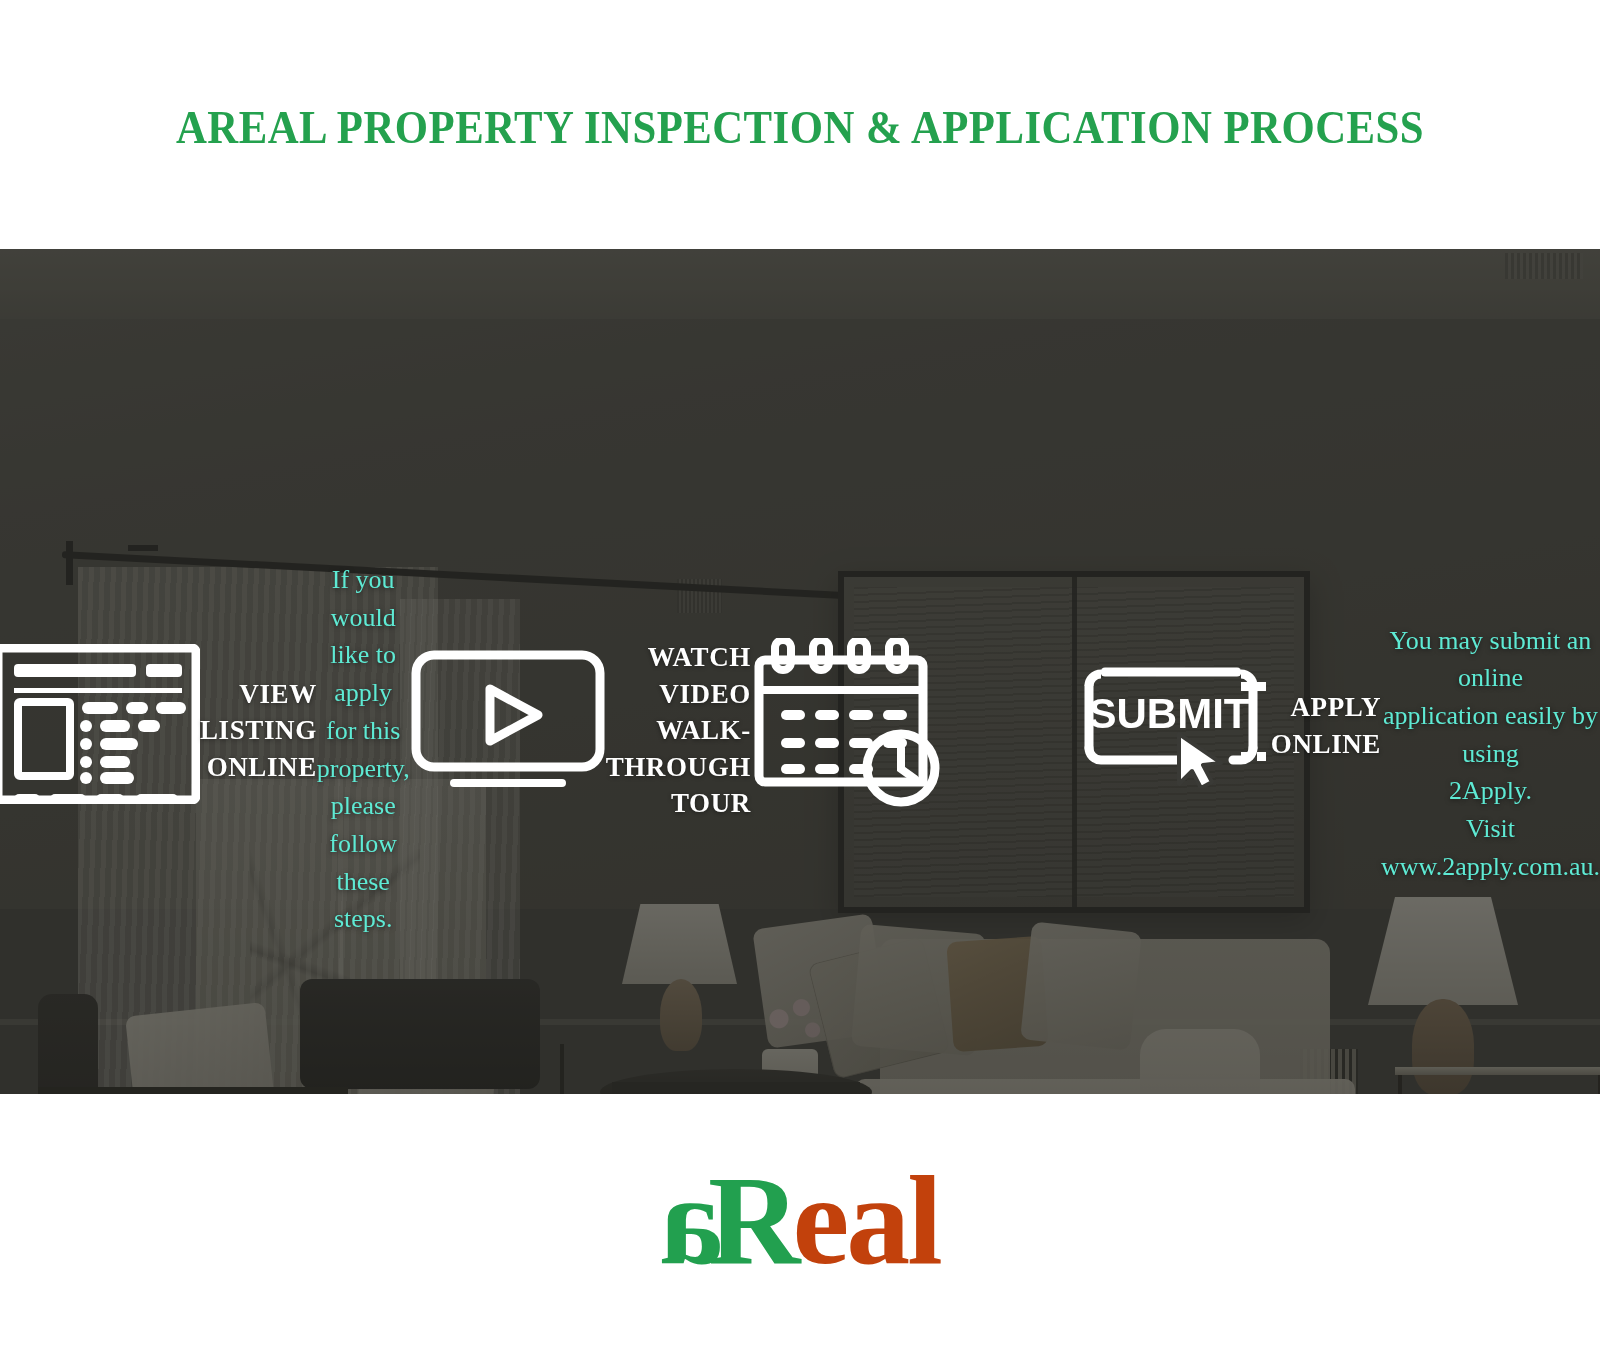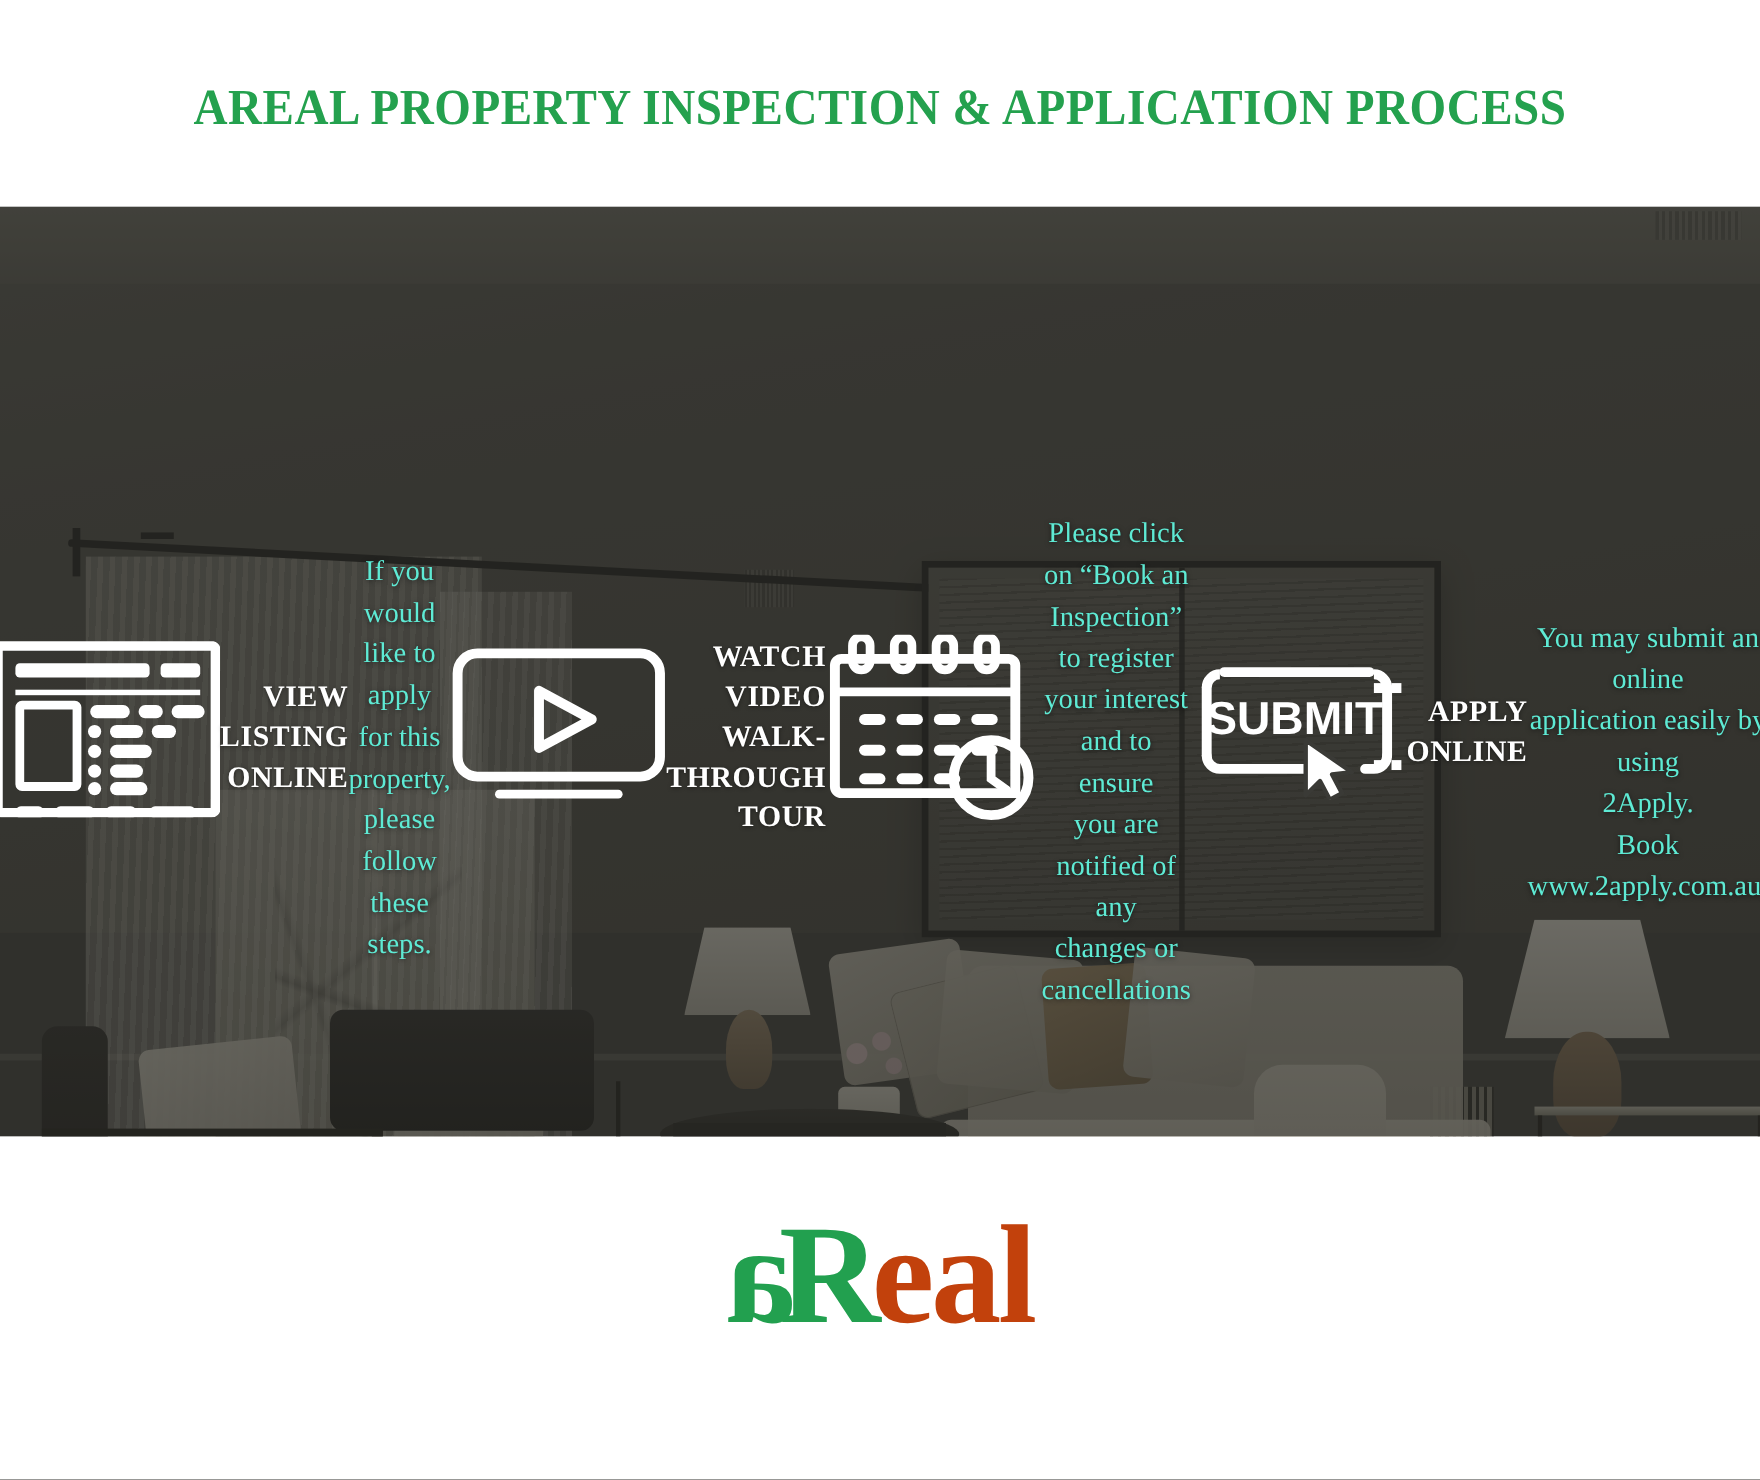--- a/index.html
+++ b/index.html
@@ -6,21 +6,21 @@
   body{
     width:1600px;height:1345px;
     background:#ffffff;
     font-family:"Liberation Serif", serif;
     overflow:hidden;
     position:relative;
   }
 
   
   .header{
-    height:188px;
+    height:249px;
     display:flex;align-items:center;justify-content:center;
     background:#ffffff;
   }
   .header-title{
     color:#24a14e;
     font-family:"Liberation Serif", serif;
     font-weight:bold;
     font-size:46px;
     letter-spacing:0.5px;
     transform:scaleX(0.93);
@@ -448,25 +448,20 @@
             <rect x="98" y="100" width="24" height="10" rx="5"></rect>
             <rect x="132" y="100" width="24" height="10" rx="5"></rect>
             <rect x="30" y="126" width="24" height="10" rx="5"></rect>
             <rect x="64" y="126" width="24" height="10" rx="5"></rect>
             <rect x="98" y="126" width="24" height="10" rx="5"></rect>
           </g>
           <circle cx="150" cy="130" r="34" stroke="#fff" stroke-width="9" fill="none"></circle>
           <path d="M150 110 L150 131 L164 141" stroke="#fff" stroke-width="8" stroke-linecap="round" fill="none"></path>
         </svg>
       </div>
-      <div class="step-body">Please click on “Book an
-Inspection” to register
-your interest and to ensure
-you are notified of any
-changes or cancellations</div>
     </div>
 
     <div class="step">
       <div class="step-icon">
         <svg width="196" height="128" viewBox="0 0 196 128" fill="none">
           <path d="M30 12 h132" stroke="#fff" stroke-width="9" stroke-linecap="round"></path>
           <path d="M14 26 v62" stroke="#fff" stroke-width="9" stroke-linecap="round"></path>
           <path d="M14 26 a12 12 0 0 1 12 -12" stroke="#fff" stroke-width="9" fill="none"></path>
           <path d="M178 26 v62" stroke="#fff" stroke-width="9" stroke-linecap="round"></path>
           <path d="M178 26 a12 12 0 0 0 -12 -12" stroke="#fff" stroke-width="9" fill="none"></path>
@@ -478,21 +473,21 @@
           <rect x="182" y="92" width="9" height="9" fill="#fff"></rect>
           <text x="94" y="68" text-anchor="middle" font-family="Liberation Sans, sans-serif" font-size="42" font-weight="bold" fill="#fff">SUBMIT</text>
           <path d="M104 74 L104 124 L117 111 L126 128 L137 122 L128 105 L146 103 Z" fill="#fff" stroke="#3a3a36" stroke-width="4" stroke-linejoin="round"></path>
         </svg>
       </div>
       <div class="step-title">APPLY
 ONLINE</div>
       <div class="step-body">You may submit an online
 application easily by using
 2Apply.
-Book www.2apply.com.au.</div>
+Visit www.2apply.com.au.</div>
     </div>
 
   </div>
 </div>
 
 <div class="footer">
   <div class="logo">
     <span class="mark">a</span>
     <span class="r">R</span>
     <span class="rest">eal</span>

